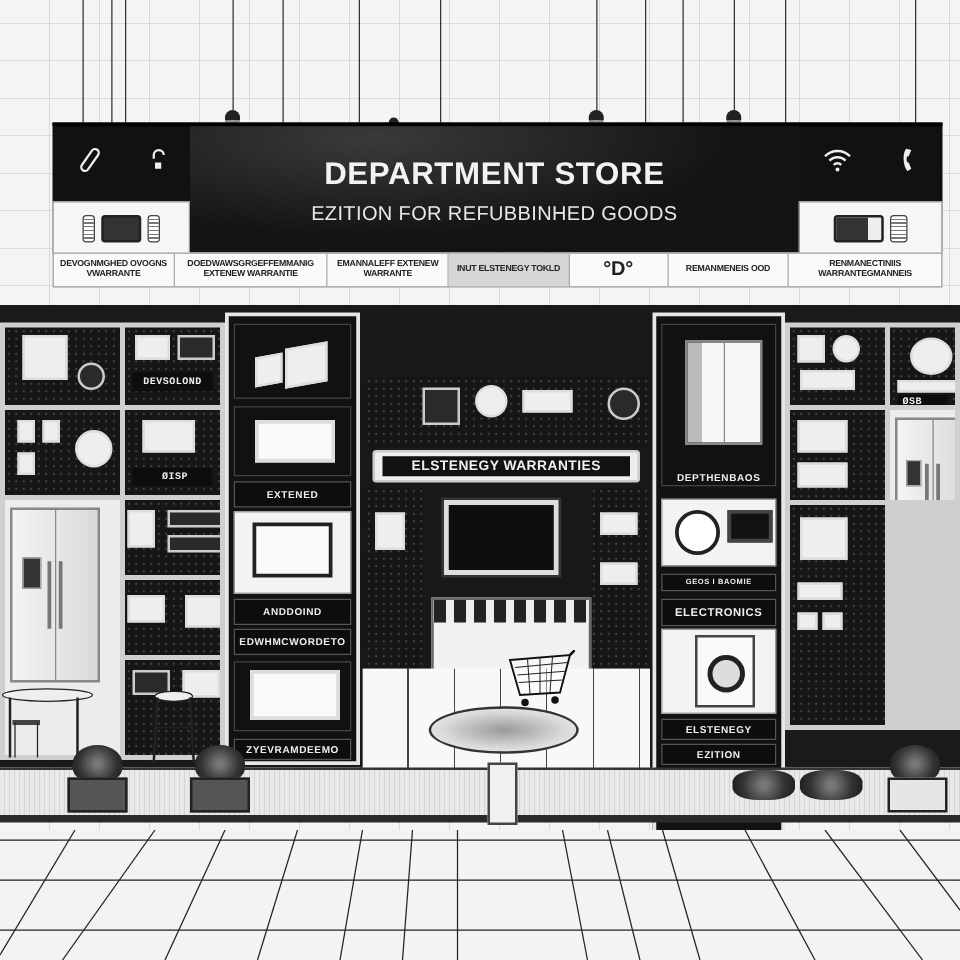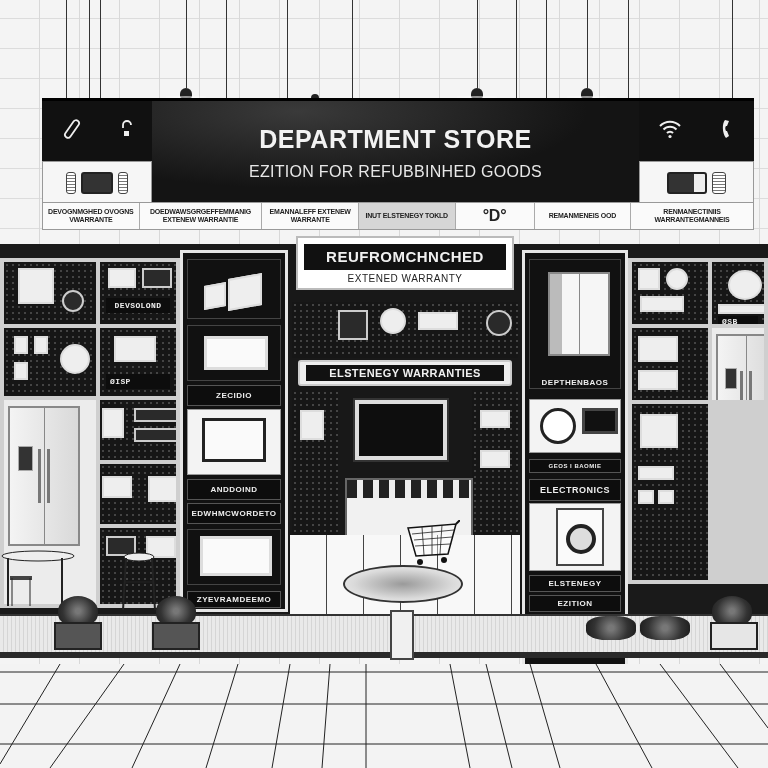--- a/index.html
+++ b/index.html
@@ -205,21 +205,21 @@
       <div class="shelf-label" style="top:36px">DEVSOLOND</div>
     </div>
     <div class="shelf">
       <div class="appl" style="left:10px;top:8px;width:14px;height:18px"></div>
       <div class="appl" style="left:30px;top:8px;width:14px;height:18px"></div>
       <div class="appl round" style="left:56px;top:16px;width:30px;height:30px"></div>
       <div class="appl" style="left:10px;top:34px;width:14px;height:18px"></div>
     </div>
     <div class="shelf">
       <div class="appl" style="left:14px;top:8px;width:42px;height:26px"></div>
-      <div class="shelf-label" style="top:46px;text-align:left;padding-left:4px">ØISP</div>
+      <div class="shelf-label" style="top:46px;text-align:center;padding-left:4px">ØISP</div>
     </div>
     <div class="shelf">
       <div class="appl" style="left:2px;top:8px;width:22px;height:30px"></div>
       <div class="appl dark" style="left:34px;top:8px;width:50px;height:14px"></div>
       <div class="appl dark" style="left:34px;top:28px;width:50px;height:14px"></div>
     </div>
     <div class="shelf" style="grid-row:3 / span 3;background:#ececec">
       <div class="fridge" style="left:4px;top:6px;width:72px;height:140px">
         <div class="disp"></div>
           <div class="h1"></div>
@@ -252,21 +252,21 @@
   </svg>
 
   <div class="column" style="left:180px;top:250px;width:108px;height:362px">
     <div class="col-tile" style="top:6px;height:60px;background:#111;border-color:#444">
       <div class="appl" style="left:16px;top:24px;width:22px;height:24px;transform:skewY(-10deg)"></div>
       <div class="appl" style="left:40px;top:16px;width:34px;height:32px;transform:skewY(-10deg)"></div>
     </div>
     <div class="col-tile" style="top:72px;height:56px;background:#111;border-color:#444">
       <div class="monitor" style="left:16px;top:10px;width:64px;height:34px;border-color:#ddd"></div>
     </div>
-    <div class="col-label" style="top:132px">ZECIDIO</div>
+    <div class="col-label" style="top:132px">EXTENED</div>
     <div class="col-tile" style="top:156px;height:66px">
       <div class="monitor" style="left:14px;top:8px;width:64px;height:44px"></div>
     </div>
     <div class="col-label" style="top:226px">ANDDOIND</div>
     <div class="col-label" style="top:250px">EDWHMCWORDETO</div>
     <div class="col-tile" style="top:276px;height:56px;background:#111;border-color:#444">
       <div class="monitor" style="left:12px;top:6px;width:72px;height:40px;border-color:#ddd"></div>
     </div>
     <div class="col-label" style="top:338px;padding:3px 0">ZYEVRAMDEEMO</div>
   </div>
@@ -277,24 +277,20 @@
     <div class="appl round" style="left:92px;top:58px;width:26px;height:26px"></div>
     <div class="appl" style="left:130px;top:62px;width:40px;height:18px"></div>
     <div class="appl round dark" style="left:198px;top:60px;width:26px;height:26px"></div>
     <div class="shelf" style="position:absolute;left:4px;top:140px;width:46px;height:150px"></div>
     <div class="shelf" style="position:absolute;left:184px;top:140px;width:46px;height:150px"></div>
     <div class="appl" style="left:12px;top:160px;width:24px;height:30px"></div>
     <div class="appl" style="left:192px;top:160px;width:30px;height:18px"></div>
     <div class="appl" style="left:192px;top:200px;width:30px;height:18px"></div>
   </div>
 
-  <div class="center-sign">
-    <div class="top">REUFROMCHNCHED</div>
-    <div class="bot">EXTENED WARRANTY</div>
-  </div>
   <div class="warranty-sign">
     <span>ELSTENEGY WARRANTIES</span>
   </div>
   <div class="big-tv"></div>
   <div class="counter"></div>
   <div class="floor-inner"></div>
   <div class="pedestal"></div>
   <svg class="cart" viewBox="0 0 58 48">
     <path d="M6 8 L54 4 L46 34 L14 36 Z" fill="rgba(255,255,255,0.4)" stroke="#111" stroke-width="1.5"></path>
     <path d="M10 14 L52 10 M12 20 L50 17 M13 26 L48 24 M20 7 L22 35 M30 6 L30 35 M40 5 L38 34" stroke="#222" stroke-width="0.8" fill="none"></path>

